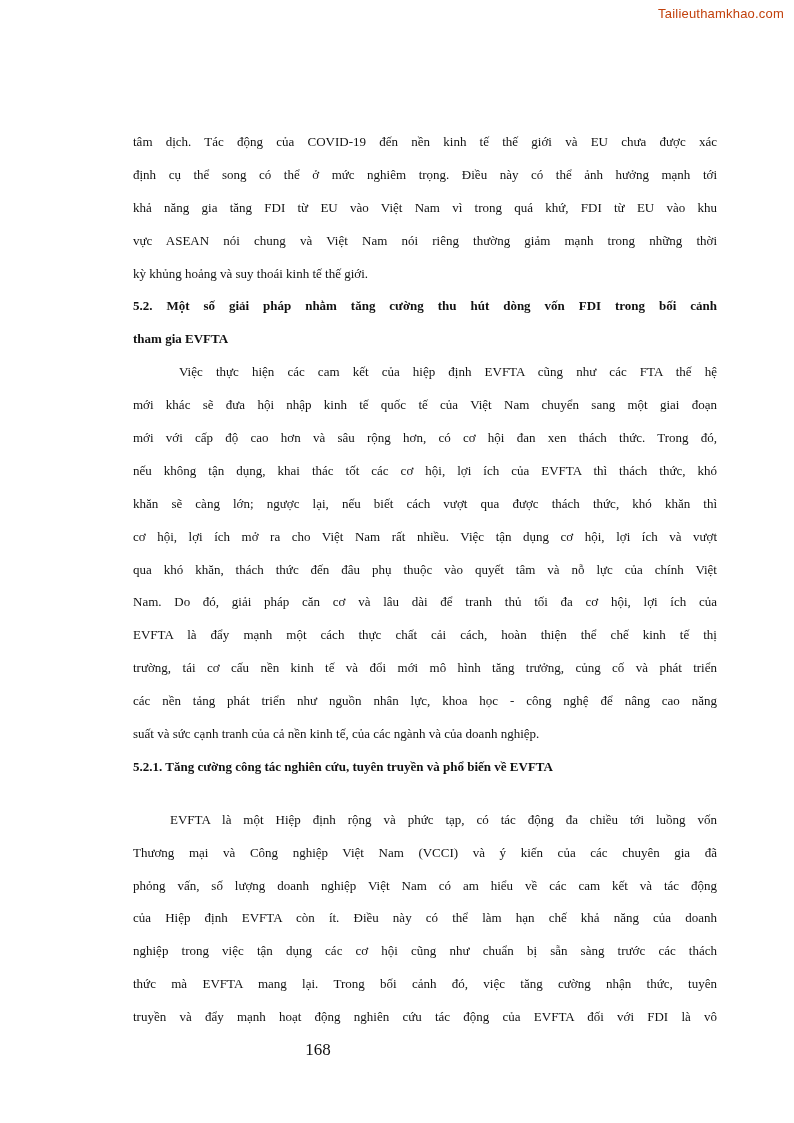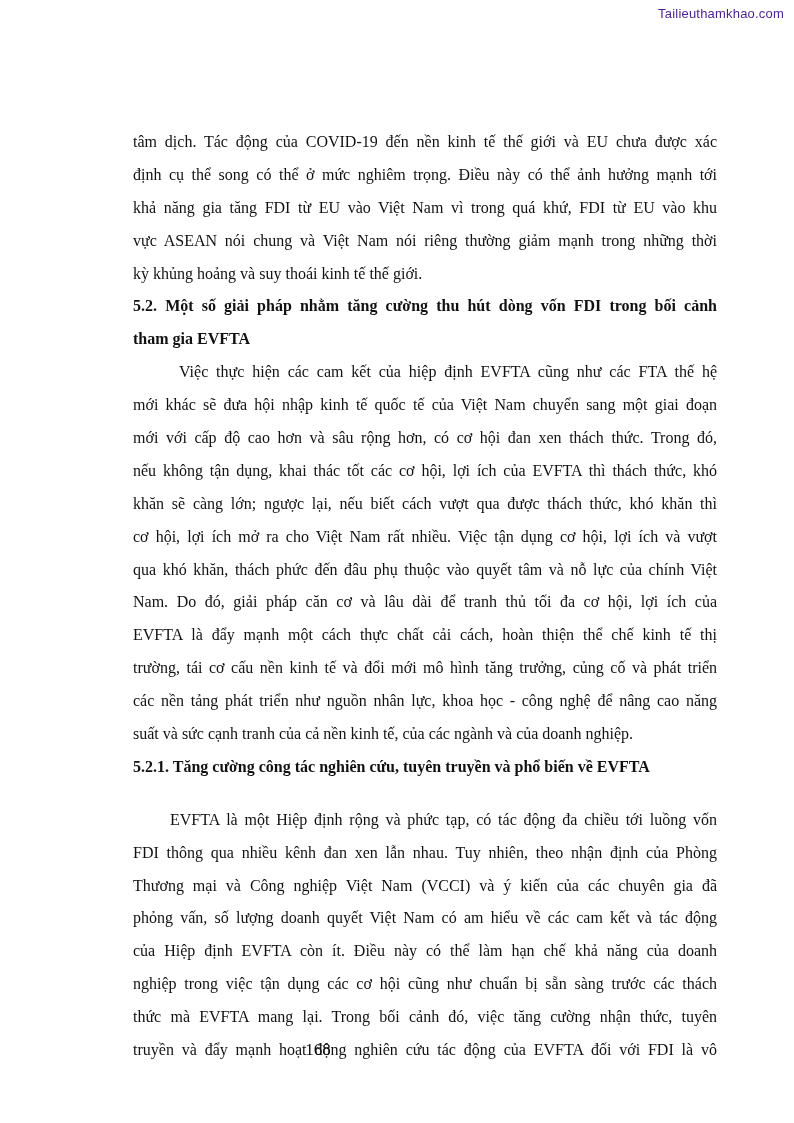--- a/index.html
+++ b/index.html
@@ -2,27 +2,27 @@
 <html><head>
 <meta charset="utf-8">
 <style>
   html, body { margin: 0; padding: 0; }
   body {
     width: 794px; height: 1123px; background: #ffffff; position: relative;
     overflow: hidden; font-family: "Liberation Serif", "DejaVu Serif", serif; color: #111;
   }
   .watermark {
     position: absolute; top: 6px; right: 10px; font-family: "Liberation Sans", sans-serif;
-    font-size: 13px; color: #4c1d95; letter-spacing: 0.2px;
+    font-size: 13px; color: #c2410c; letter-spacing: 0.2px;
   }
   .content {
     position: absolute; left: 133px; top: 126px; width: 584px;
   }
   .line {
-    font-size: 16px; height: 32.9px; line-height: 32.9px; white-space: nowrap;
+    font-size: 13px; height: 32.9px; line-height: 32.9px; white-space: nowrap;
     text-align: justify; text-align-last: justify; overflow: hidden;
   }
   .line.last { text-align-last: left; }
   .line.indent1 { padding-left: 46px; }
   .line.indent2 { padding-left: 37px; margin-top: 20px; }
   .line.heading { font-weight: bold; }
   .line.subheading { font-weight: bold; text-align-last: left; }
   .page-number {
     position: absolute; top: 1040px; left: 0; width: 636px; text-align: center;
     font-size: 17px;
@@ -47,35 +47,34 @@
     <div class="line heading last">tham gia EVFTA</div>
   </div>
 
   <div>
     <div class="line indent1">Việc thực hiện các cam kết của hiệp định EVFTA cũng như các FTA thế hệ</div>
     <div class="line">mới khác sẽ đưa hội nhập kinh tế quốc tế của Việt Nam chuyển sang một giai đoạn</div>
     <div class="line">mới với cấp độ cao hơn và sâu rộng hơn, có cơ hội đan xen thách thức. Trong đó,</div>
     <div class="line">nếu không tận dụng, khai thác tốt các cơ hội, lợi ích của EVFTA thì thách thức, khó</div>
     <div class="line">khăn sẽ càng lớn; ngược lại, nếu biết cách vượt qua được thách thức, khó khăn thì</div>
     <div class="line">cơ hội, lợi ích mở ra cho Việt Nam rất nhiều. Việc tận dụng cơ hội, lợi ích và vượt</div>
-    <div class="line">qua khó khăn, thách phức đến đâu phụ thuộc vào quyết tâm và nỗ lực của chính Việt</div>
+    <div class="line">qua khó khăn, thách thức đến đâu phụ thuộc vào quyết tâm và nỗ lực của chính Việt</div>
     <div class="line">Nam. Do đó, giải pháp căn cơ và lâu dài để tranh thủ tối đa cơ hội, lợi ích của</div>
     <div class="line">EVFTA là đẩy mạnh một cách thực chất cải cách, hoàn thiện thể chế kinh tế thị</div>
     <div class="line">trường, tái cơ cấu nền kinh tế và đổi mới mô hình tăng trưởng, củng cố và phát triển</div>
     <div class="line">các nền tảng phát triển như nguồn nhân lực, khoa học - công nghệ để nâng cao năng</div>
     <div class="line last">suất và sức cạnh tranh của cả nền kinh tế, của các ngành và của doanh nghiệp.</div>
   </div>
 
   <div class="line subheading">5.2.1. Tăng cường công tác nghiên cứu, tuyên truyền và phổ biến về EVFTA</div>
 
   <div>
     <div class="line indent2">EVFTA là một Hiệp định rộng và phức tạp, có tác động đa chiều tới luồng vốn</div>
-    <div class="line">FDI thông qua nhiều kênh đan xen lẫn nhau. Tuy nhiên, theo nhận định của Phòng</div>
     <div class="line">Thương mại và Công nghiệp Việt Nam (VCCI) và ý kiến của các chuyên gia đã</div>
-    <div class="line">phỏng vấn, số lượng doanh quyết Việt Nam có am hiểu về các cam kết và tác động</div>
+    <div class="line">phỏng vấn, số lượng doanh nghiệp Việt Nam có am hiểu về các cam kết và tác động</div>
     <div class="line">của Hiệp định EVFTA còn ít. Điều này có thể làm hạn chế khả năng của doanh</div>
     <div class="line">nghiệp trong việc tận dụng các cơ hội  cũng như chuẩn bị sẵn sàng trước các thách</div>
     <div class="line">thức mà EVFTA mang lại. Trong bối cảnh đó, việc tăng cường nhận thức, tuyên</div>
     <div class="line">truyền và đẩy mạnh hoạt động nghiên cứu tác động của EVFTA đối với FDI là vô</div>
   </div>
 </div>
 
 <div class="page-number">168</div>
 
 </body></html>

